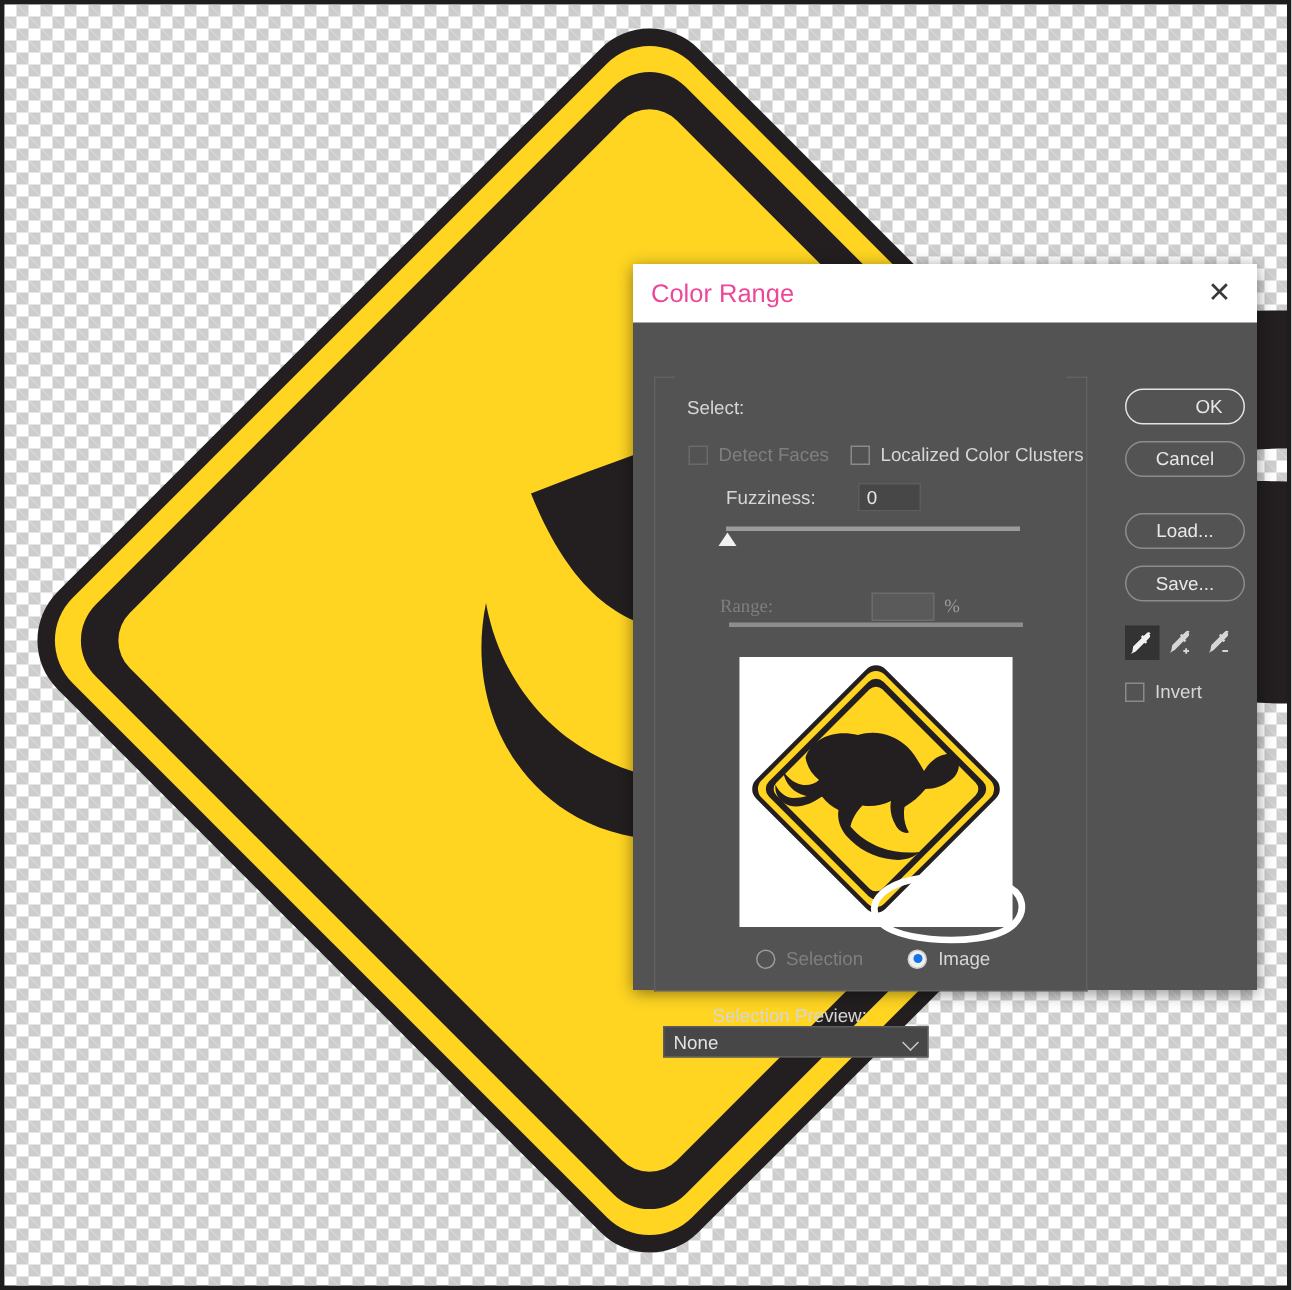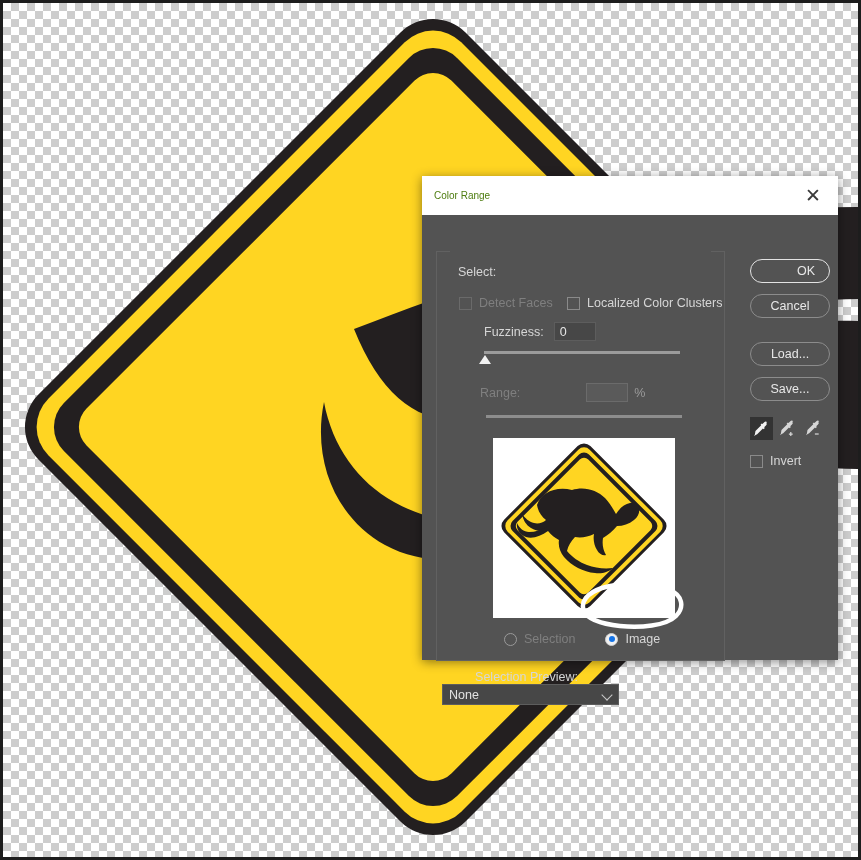--- a/index.html
+++ b/index.html
@@ -50,22 +50,22 @@
   #titlebar {
     height: 39px;
     background: #ffffff;
     display: flex;
     align-items: center;
     justify-content: space-between;
     padding: 0 12px 0 12px;
     box-sizing: border-box;
   }
   #dialog-title {
-    color: #4d7c0f;
-    font-size: 10px;
+    color: #ec4899;
+    font-size: 17px;
   }
   #close-btn {
     width: 26px; height: 26px;
     display: flex; align-items: center; justify-content: center;
     color: #3a3a3a;
     font-size: 19px;
     line-height: 1;
     cursor: pointer;
     user-select: none;
   }
@@ -137,21 +137,21 @@
     flex: none;
   }
   .cb.disabled { border-color: #6a6a6a; }
   .dim { color: #7f7f7f; }
 
   #detect-faces-row { left: 37px; top: 81px; }
   #lcc-row { left: 145px; top: 81px; }
 
   
   #fuzz-row { left: 62px; top: 107px; }
-  #fuzz-label { margin-right: 10px; }
+  #fuzz-label { margin-right: 28px; }
   .numbox {
     width: 42px; height: 19px;
     background: #474747;
     border: 1px solid #5d5d5d;
     color: #e6e6e6;
     font-size: 12.5px;
     display: flex; align-items: center;
     padding: 0 5px;
     box-sizing: border-box;
     cursor: text;
@@ -176,21 +176,21 @@
   #fuzz-thumb {
     position: absolute;
     left: -5px; top: 4px;
     width: 0; height: 0;
     border-left: 6px solid transparent;
     border-right: 6px solid transparent;
     border-bottom: 9px solid #f1f1f1;
     cursor: pointer;
   }
 
-  #range-row { left: 58px; top: 168px; }
+  #range-row { left: 58px; top: 180px; font-family: Liberation Serif, serif; }
   #range-label { margin-right: 66px; }
   #range-pct { margin-left: 6px; color: #9b9b9b; }
 
   #range-slider {
     position: absolute;
     left: 64px; top: 200px;
     width: 196px; height: 3px;
     background: #8d8d8d;
     cursor: default;
   }

